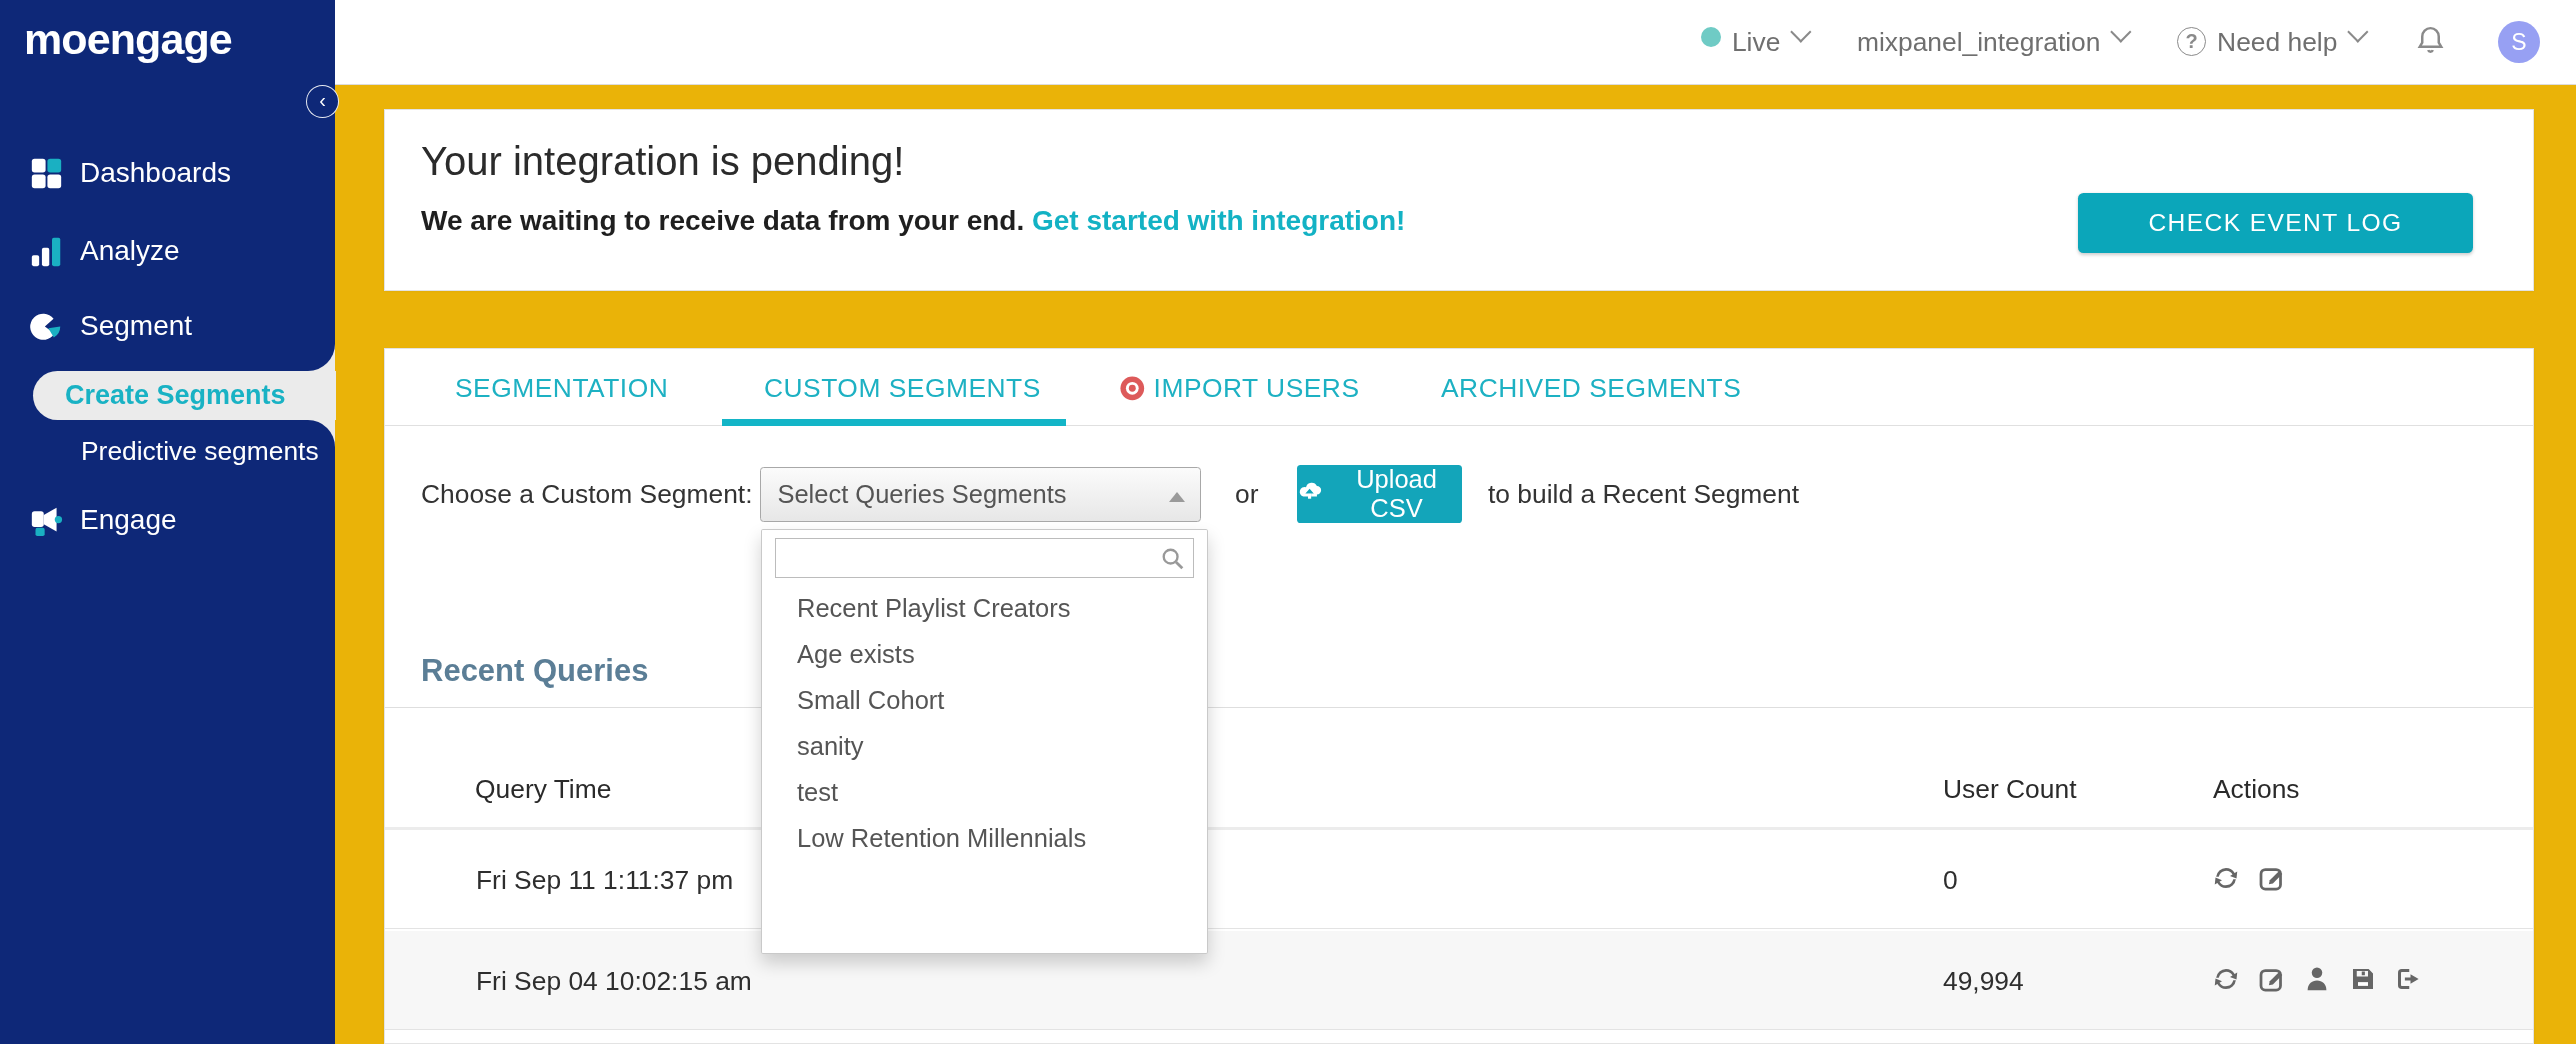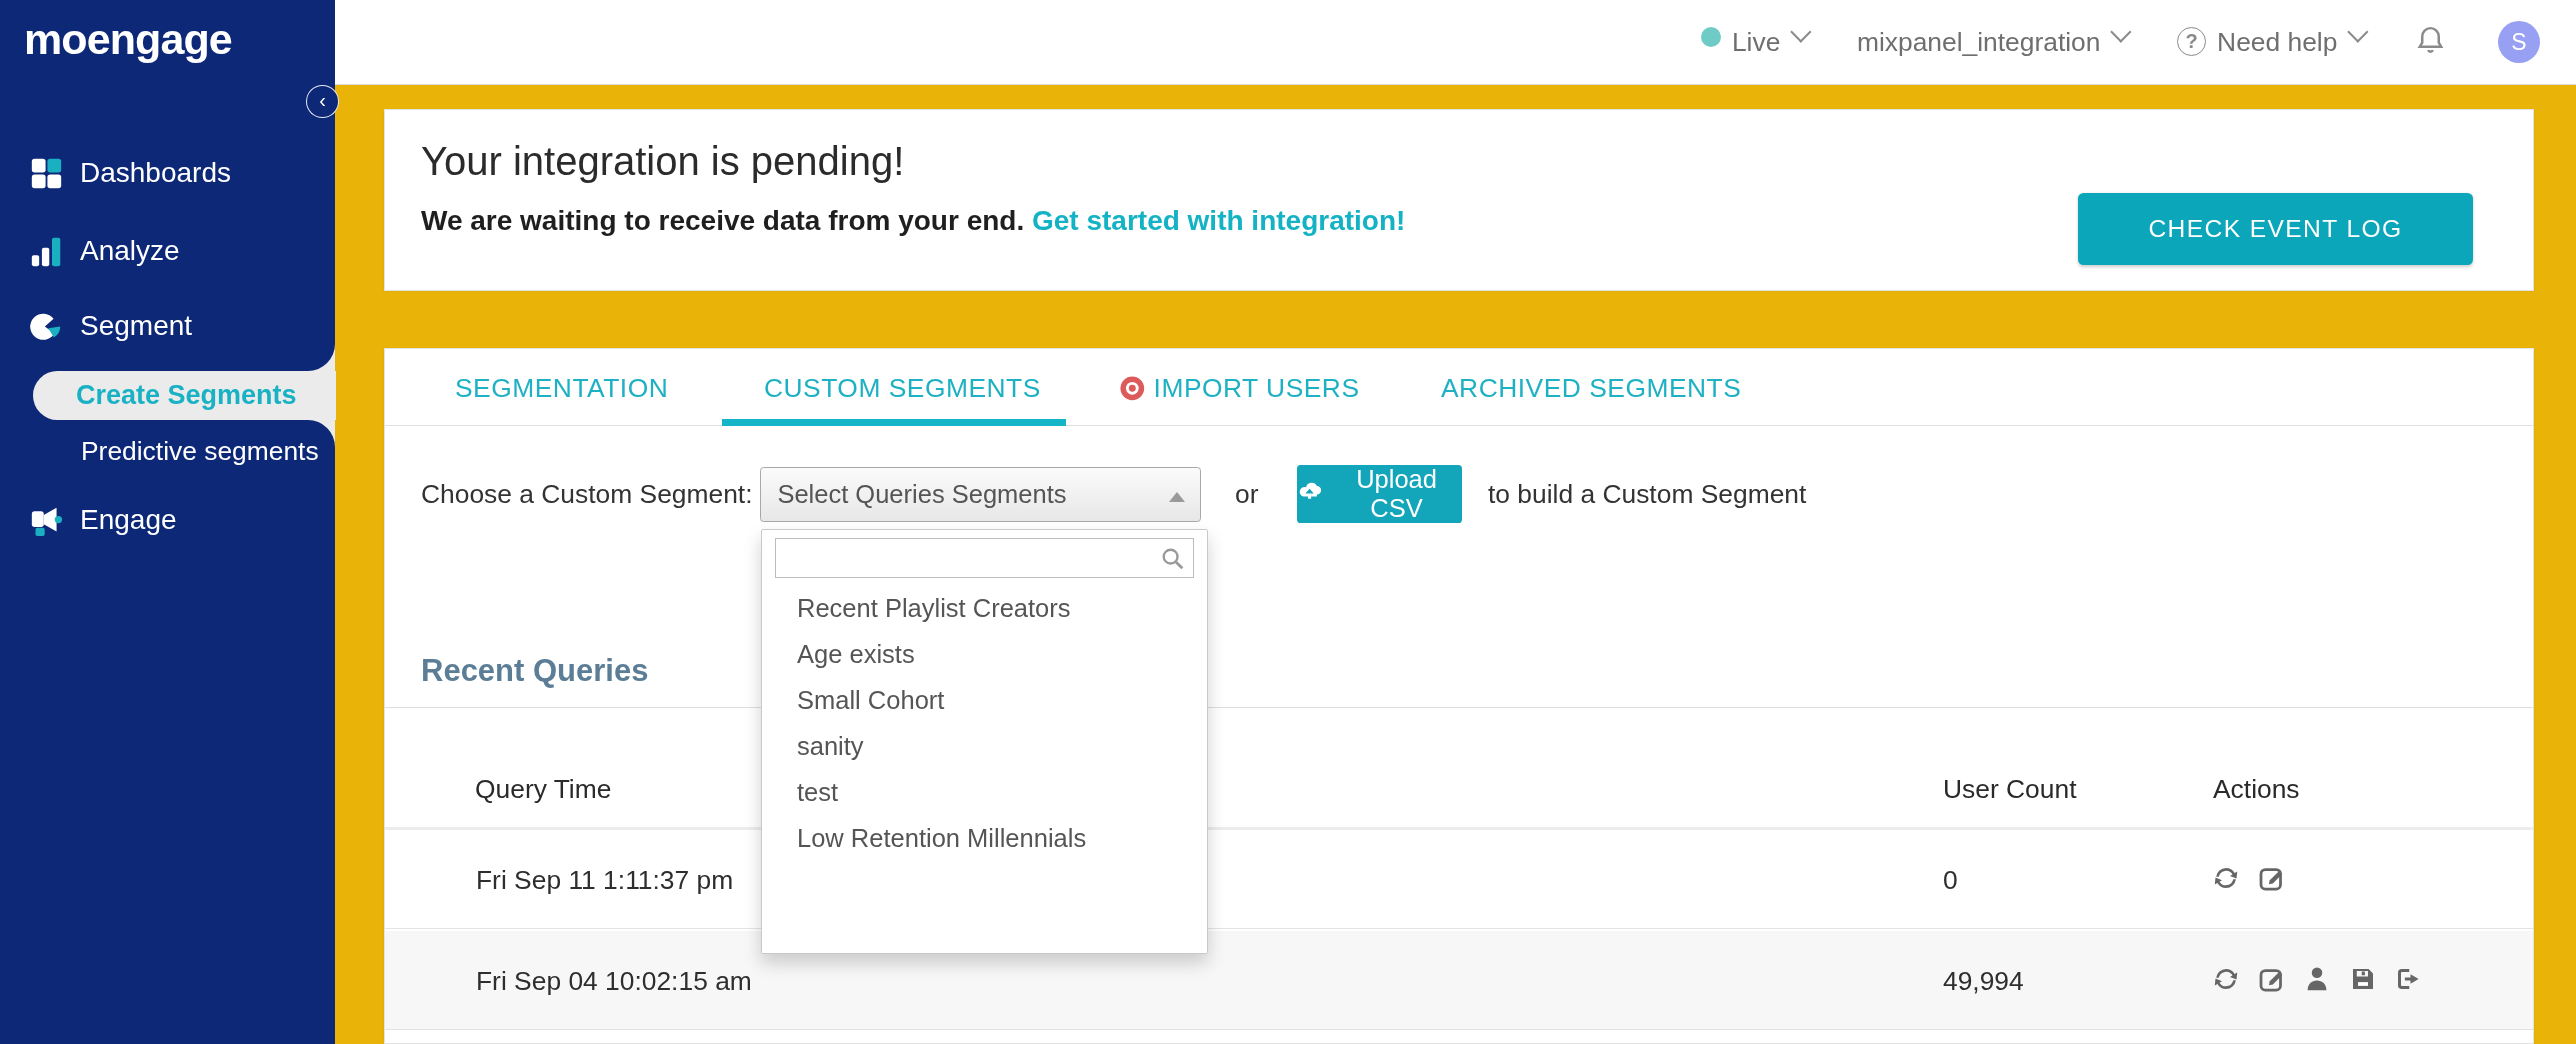--- a/index.html
+++ b/index.html
@@ -12,21 +12,21 @@
   .logo { position:absolute; left:24px; top:14.6px; font-size:43px; font-weight:bold; color:#fff; letter-spacing:-0.9px; }
   .collapse-btn { position:absolute; left:306px; top:85px; width:33px; height:33px; border-radius:50%;
     background:#0e2878; border:1.8px solid rgba(255,255,255,.9); color:#fff; font-size:20px; line-height:28px;
     text-align:center; z-index:45; cursor:pointer; }
   .nav-item { position:absolute; left:0; width:335px; height:44px; display:flex; align-items:center; color:#fff; font-size:28px; cursor:pointer; }
   .nav-item .nav-ic { position:absolute; left:30px; width:33px; height:33px; }
   .nav-item .nav-label { position:absolute; left:80px; }
   .sub-item { position:absolute; color:#fff; font-size:26.4px; cursor:pointer; }
   .pill-active { position:absolute; left:33px; top:371px; width:303px; height:49px; background:#ebebeb;
     border-radius:24.6px 0 0 24.6px; display:flex; align-items:center; cursor:pointer; }
-  .pill-active .sub-label { position:absolute; left:43px; color:#19b2c4; font-weight:bold; font-size:27px; }
+  .pill-active .sub-label { position:absolute; left:32px; color:#19b2c4; font-weight:bold; font-size:27px; }
   .notch { position:absolute; right:0; width:27px; height:27px; background:#ebebeb; }
   .notch::after { content:''; position:absolute; inset:0; background:#0e2878; }
   .notch-top { top:344px; } .notch-top::after { border-bottom-right-radius:100%; }
   .notch-bottom { top:420px; } .notch-bottom::after { border-top-right-radius:100%; }
 
   
   .topbar { position:absolute; left:335px; top:0; width:2241px; height:85px; background:#fff;
     border-bottom:1.8px solid #dcdcdc; display:flex; align-items:center; justify-content:flex-end; gap:51px; padding-right:36px; z-index:30; }
   .tb-group { display:flex; align-items:flex-start; gap:11px; color:#6f6f6f; font-size:26.4px; cursor:pointer; }
   .dot-live { width:20px; height:20px; border-radius:50%; background:#6fcbc5; }
@@ -36,21 +36,21 @@
     font-size:20px; font-weight:bold; text-align:center; line-height:26.4px; }
   .avatar { width:42px; height:42px; border-radius:50%; background:#97a0f3; color:#fff; font-size:23px;
     display:flex; align-items:center; justify-content:center; cursor:pointer; }
 
   
   .banner-card { position:absolute; left:384px; top:109px; width:2150px; height:182px; background:#fff;
     border:0.9px solid #e3e3e3; box-shadow:0 0.9px 2.7px rgba(0,0,0,.06); }
   .banner-title { position:absolute; left:36px; top:29px; font-size:40px; font-weight:300; color:#2b2b2b; }
   .banner-sub { position:absolute; left:36px; top:95px; font-size:28px; font-weight:bold; color:#1f1f1f; }
   .banner-link { color:#13b2c4; cursor:pointer; }
-  .btn-eventlog { position:absolute; right:60px; top:83px; width:395px; height:72px; background:#0ba6ba;
+  .btn-eventlog { position:absolute; right:60px; top:83px; width:395px; height:60px; background:#0ba6ba;
     border:none; border-radius:5.5px; color:#fff; font-size:24.6px; letter-spacing:1.4px;
     font-family:"Liberation Sans", sans-serif; box-shadow:0 1.8px 3.6px rgba(0,0,0,.2); cursor:pointer;text-align:center; }
 
   
   .main-card { position:absolute; left:384px; top:348px; width:2150px; height:696px; background:#fff;
     border:0.9px solid #e3e3e3; box-shadow:0 0.9px 2.7px rgba(0,0,0,.06); }
   .tabs-row { position:absolute; left:0; top:0; width:100%; height:77px; border-bottom:0.9px solid #e0e0e0; }
   .tab { position:absolute; top:24px; color:#1db1c3; font-size:26.4px; letter-spacing:0.5px; cursor:pointer; white-space:nowrap; display:flex; align-items:center; gap:9px; }
   .tab-underline { position:absolute; left:337px; top:70px; width:344px; height:7.3px; background:#13b5c7; }
   .import-dot { width:24.6px; height:24.6px; flex:0 0 24.6px; }
@@ -220,21 +220,21 @@
     <div class="or-text">or</div>
 
     <button class="btn-upload">
       <svg viewBox="0 0 24 24" width="27" height="27">
         <path fill="#fff" d="M19 12a4 4 0 0 0 0-8 5.5 5.5 0 0 0-10.4 1A4.5 4.5 0 0 0 6 14h4.5v-3H8l4-4.5 4 4.5h-2.5v3H19z"></path>
           <rect x="10.5" y="11" width="3" height="5" fill="#fff"></rect>
       </svg>
       <span>Upload CSV</span>
     </button>
 
-    <div class="suffix-text">to build a Custom Segment</div>
+    <div class="suffix-text">to build a Recent Segment</div>
 
     <div class="recent-title">Recent Queries</div>
     <div class="div-a"></div>
 
     <div class="thead-cell th-time">Query Time</div>
     <div class="thead-cell th-count">User Count</div>
     <div class="thead-cell th-actions">Actions</div>
     <div class="div-b"></div>
 
     <div class="trow trow1">

